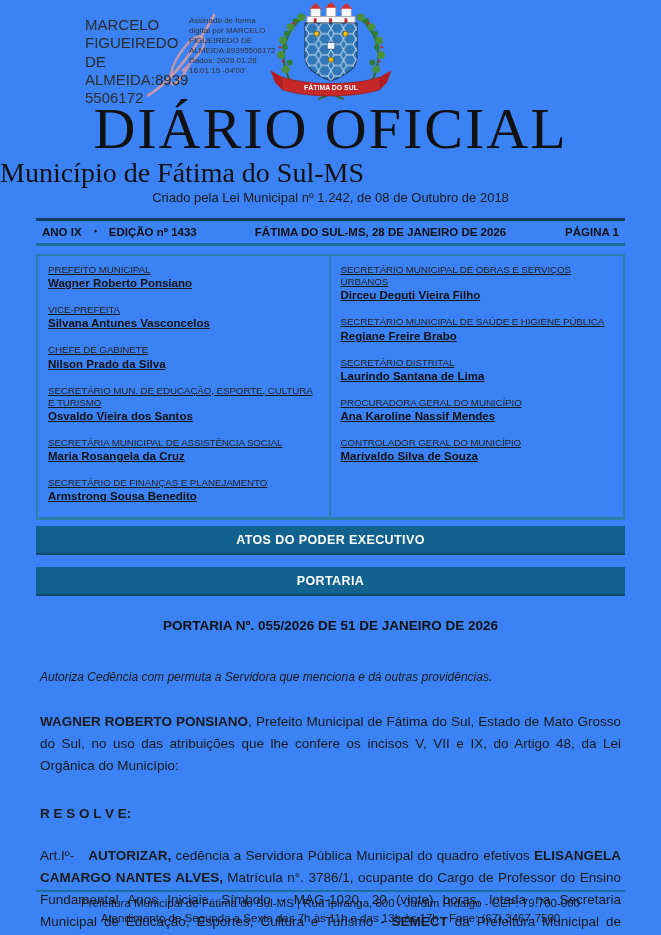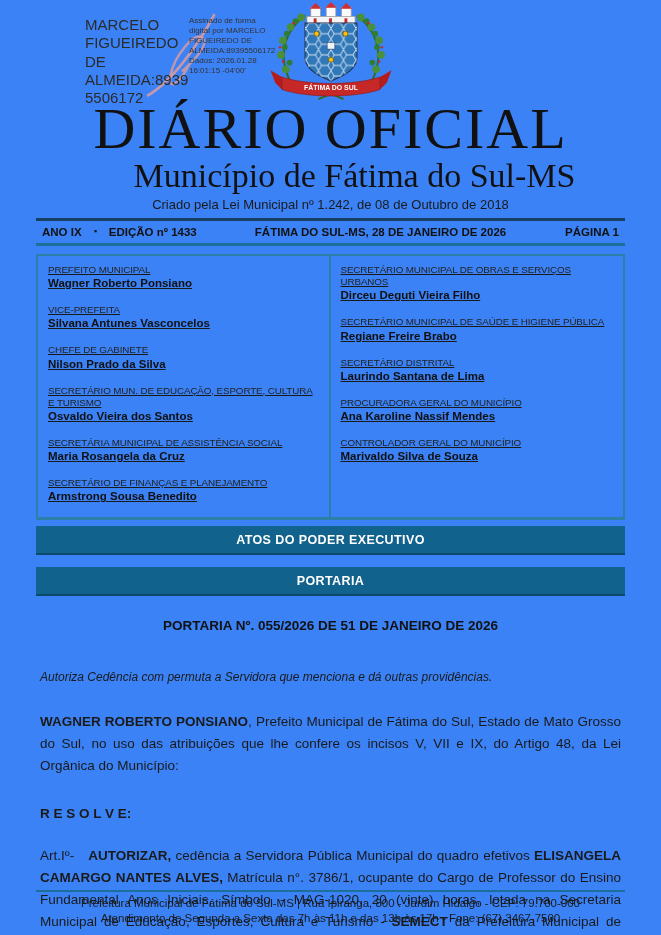--- a/index.html
+++ b/index.html
@@ -8,21 +8,21 @@
   .page { position:relative; width:661px; height:935px; margin:0 auto; background:#3b82f6; overflow:hidden; }
 
   
   header { position:relative; height:214px; }
   .sig-block { position:absolute; left:85px; top:16px; width:190px; }
   .sig-flourish { position:absolute; left:58px; top:-6px; width:92px; height:92px; z-index:0; }
   .sig-name { position:relative; z-index:1; font-size:15px; line-height:1.22; color:#2b2b2b; white-space:pre-line; width:96px; float:left; }
   .sig-detail { position:relative; z-index:1; margin-left:104px; font-size:8px; line-height:1.25; color:#333; white-space:pre-line; }
   .coat { position:absolute; left:50%; transform:translateX(-50%); top:2px; width:125px; height:100px; }
   .m-title { padding-top:100px; text-align:center; font-family:"Liberation Serif", serif; font-weight:400; font-size:58px; line-height:1.0; letter-spacing:2px; color:#111; }
-  .m-sub { text-align:center; font-family:"Liberation Serif", serif; font-weight:400; font-size:34px; line-height:1.05; color:#111;margin-left:48px; }
+  .m-sub { text-align:left; font-family:"Liberation Serif", serif; font-weight:400; font-size:28px; line-height:1.05; color:#111; }
   .m-tag { text-align:center; font-size:13px; margin-top:3px; color:#1a1a1a; }
 
   
   .meta-band { margin:4px 36px 0; border-top:3px solid #153F63; border-bottom:3px solid #1D6F9B; display:flex; align-items:center; padding:5px 6px; font-size:11.5px; font-weight:bold; color:#111; }
   .meta-left { display:flex; align-items:center; gap:12px; width:190px; }
   .meta-bullet { font-size:9px; position:relative; top:-1px; }
   .meta-date { flex:1; text-align:center; }
   .meta-page { width:90px; text-align:right; }
 
   

